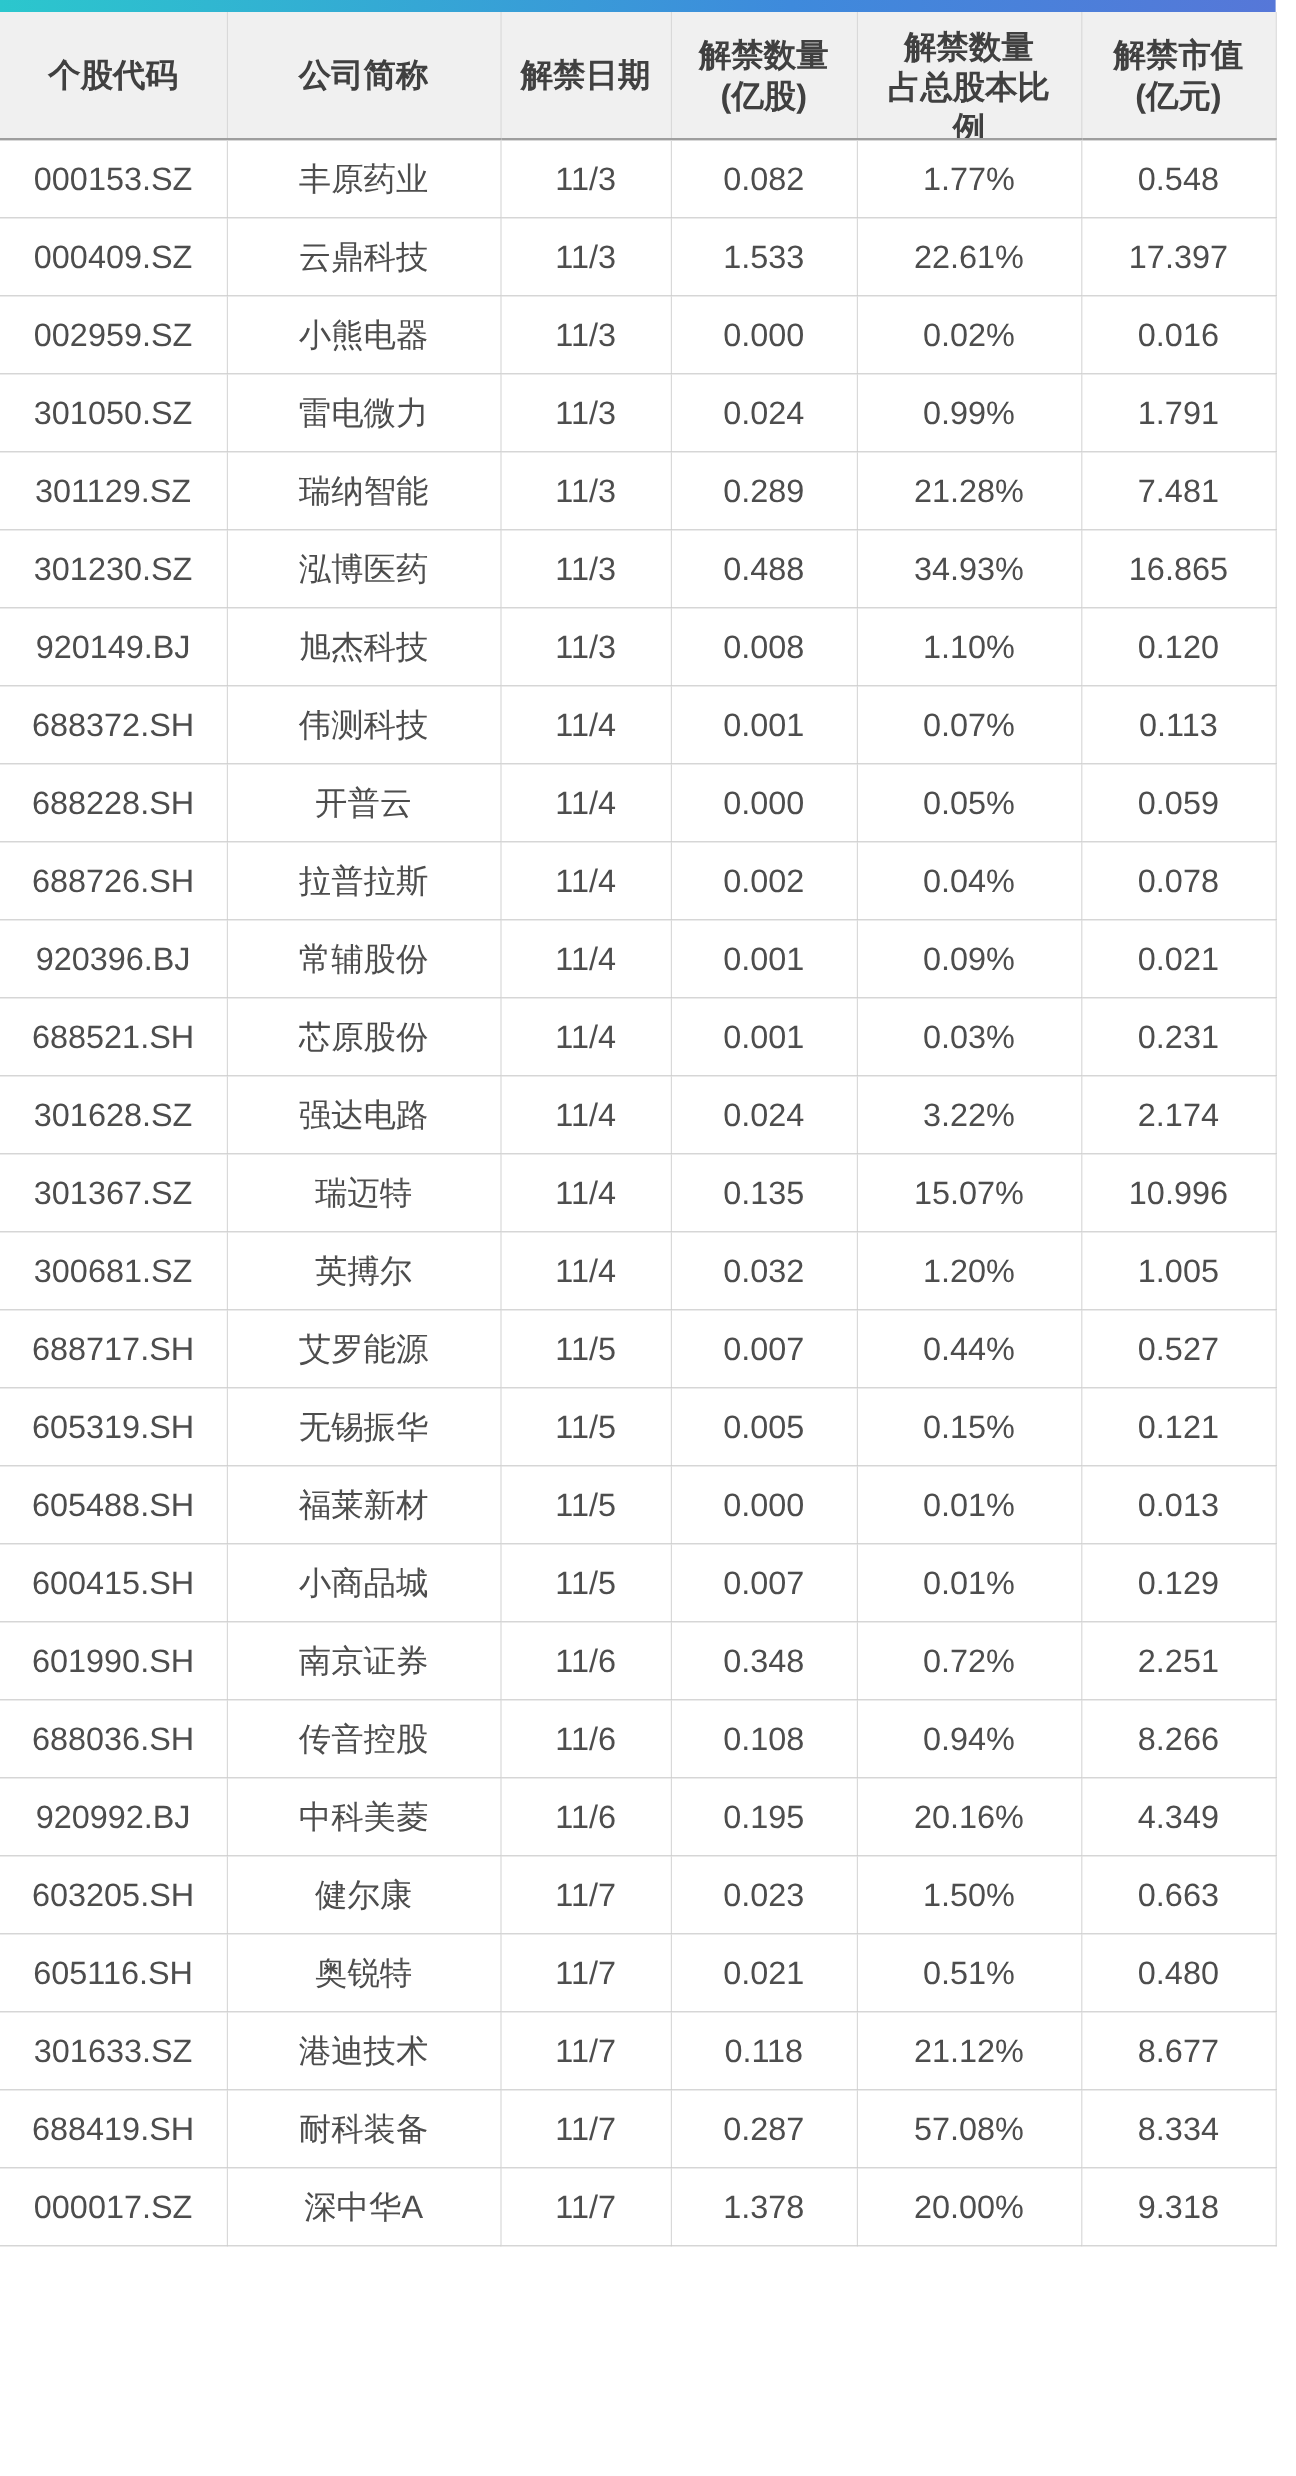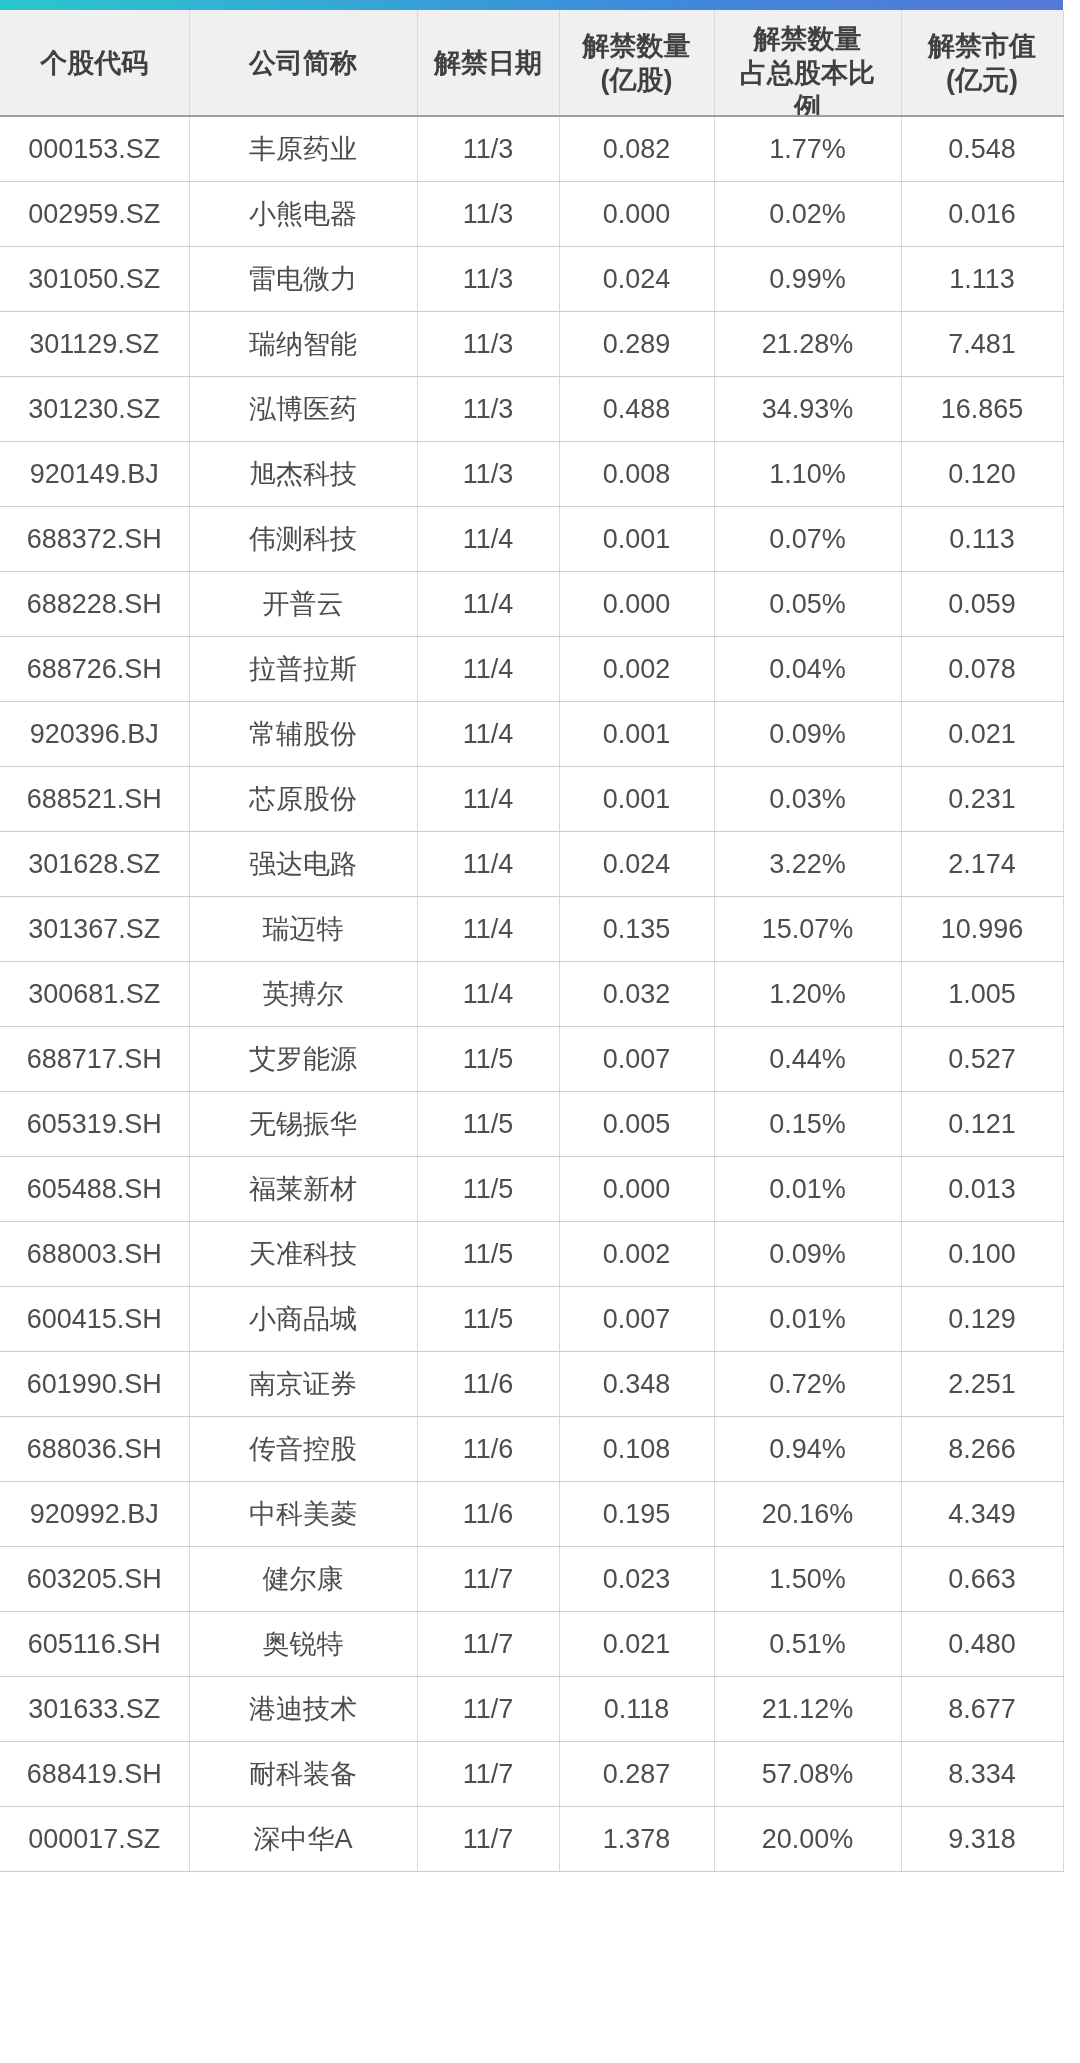--- a/index.html
+++ b/index.html
@@ -83,34 +83,42 @@
   <tbody>
       <tr>
         <td>000153.SZ</td>
         <td>丰原药业</td>
         <td>11/3</td>
         <td>0.082</td>
         <td>1.77%</td>
         <td>0.548</td>
       </tr>
       <tr>
+        <td>000409.SZ</td>
+        <td>云鼎科技</td>
+        <td>11/3</td>
+        <td>1.533</td>
+        <td>22.61%</td>
+        <td>17.397</td>
+      </tr>
+      <tr>
         <td>002959.SZ</td>
         <td>小熊电器</td>
         <td>11/3</td>
         <td>0.000</td>
         <td>0.02%</td>
         <td>0.016</td>
       </tr>
       <tr>
         <td>301050.SZ</td>
         <td>雷电微力</td>
         <td>11/3</td>
         <td>0.024</td>
         <td>0.99%</td>
-        <td>1.113</td>
+        <td>1.791</td>
       </tr>
       <tr>
         <td>301129.SZ</td>
         <td>瑞纳智能</td>
         <td>11/3</td>
         <td>0.289</td>
         <td>21.28%</td>
         <td>7.481</td>
       </tr>
       <tr>
@@ -211,28 +219,20 @@
       </tr>
       <tr>
         <td>605488.SH</td>
         <td>福莱新材</td>
         <td>11/5</td>
         <td>0.000</td>
         <td>0.01%</td>
         <td>0.013</td>
       </tr>
       <tr>
-        <td>688003.SH</td>
-        <td>天准科技</td>
-        <td>11/5</td>
-        <td>0.002</td>
-        <td>0.09%</td>
-        <td>0.100</td>
-      </tr>
-      <tr>
         <td>600415.SH</td>
         <td>小商品城</td>
         <td>11/5</td>
         <td>0.007</td>
         <td>0.01%</td>
         <td>0.129</td>
       </tr>
       <tr>
         <td>601990.SH</td>
         <td>南京证券</td>

